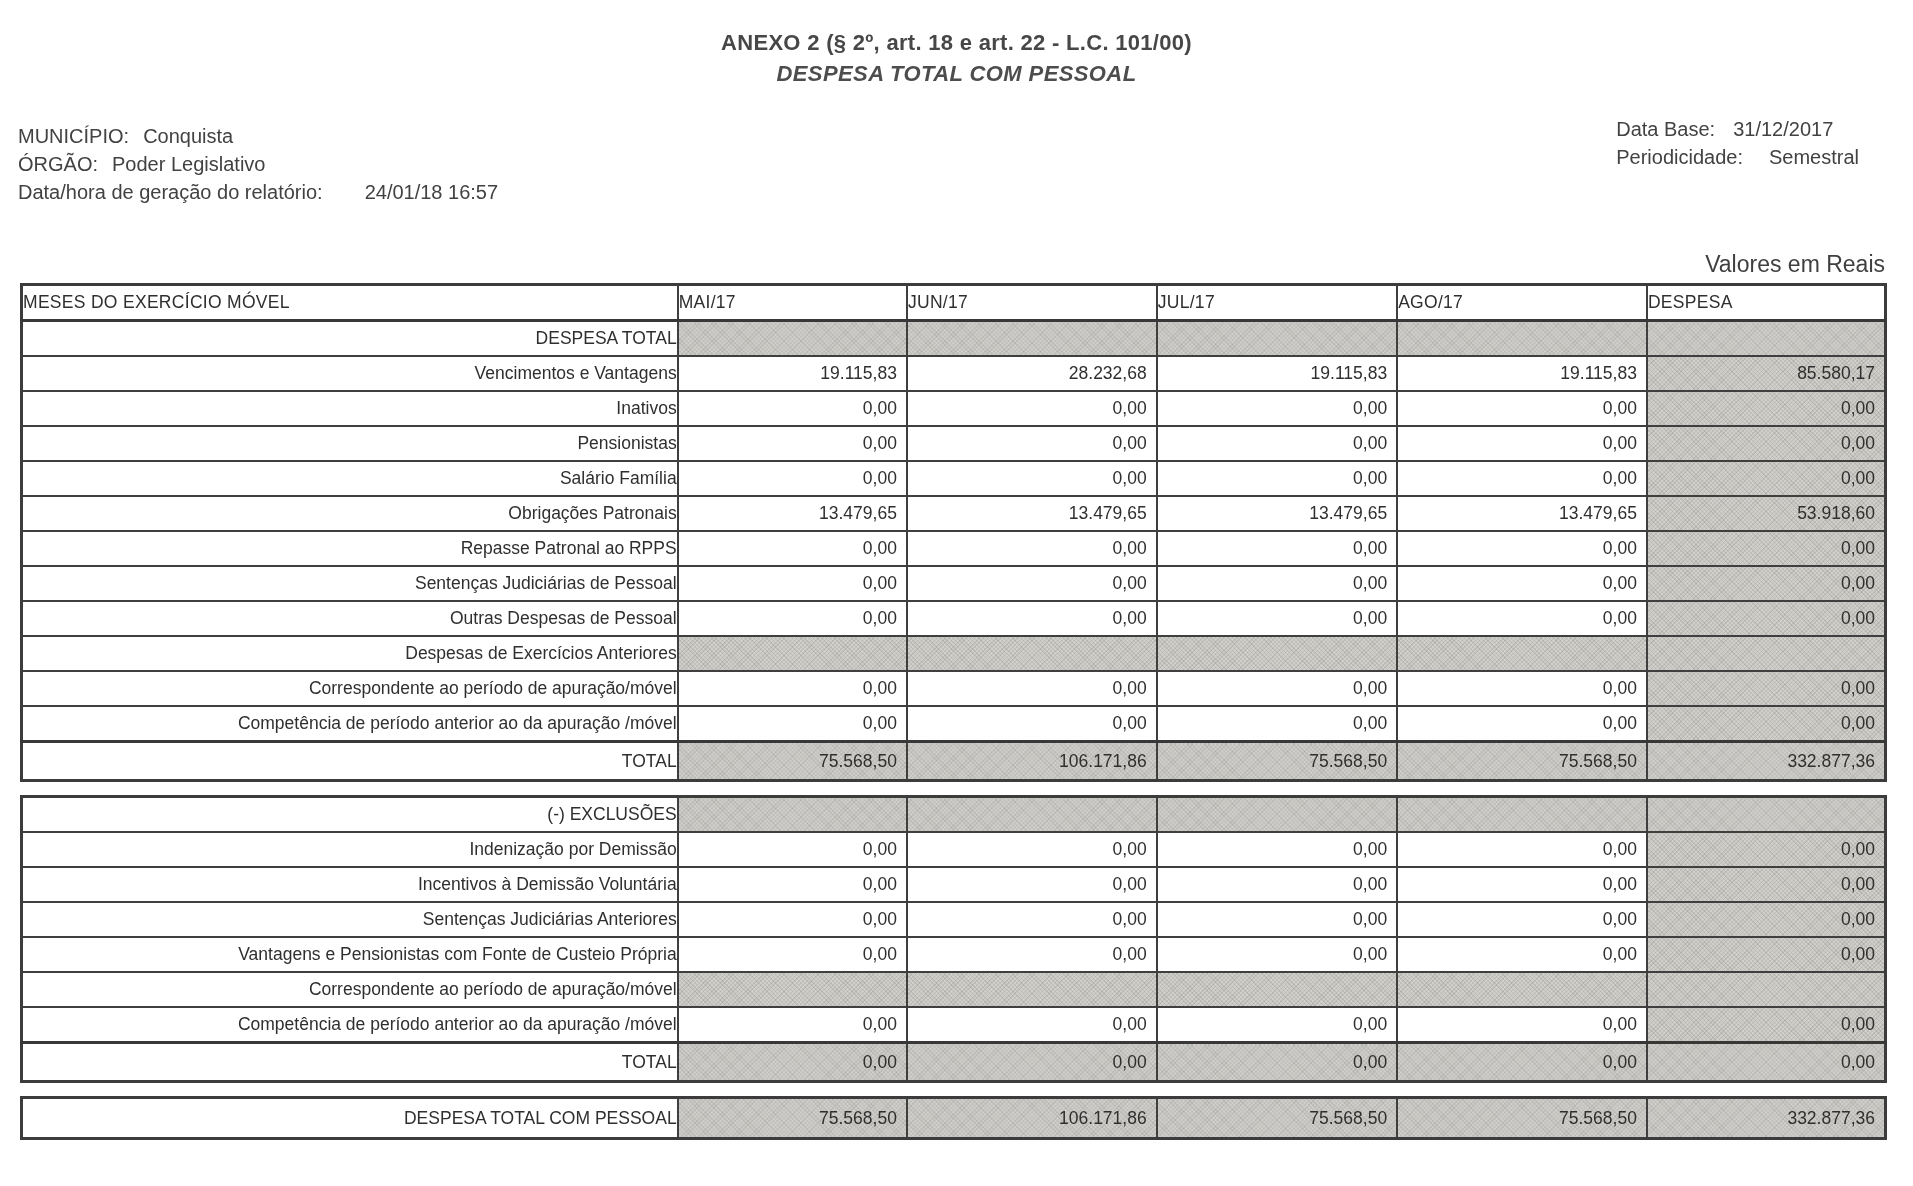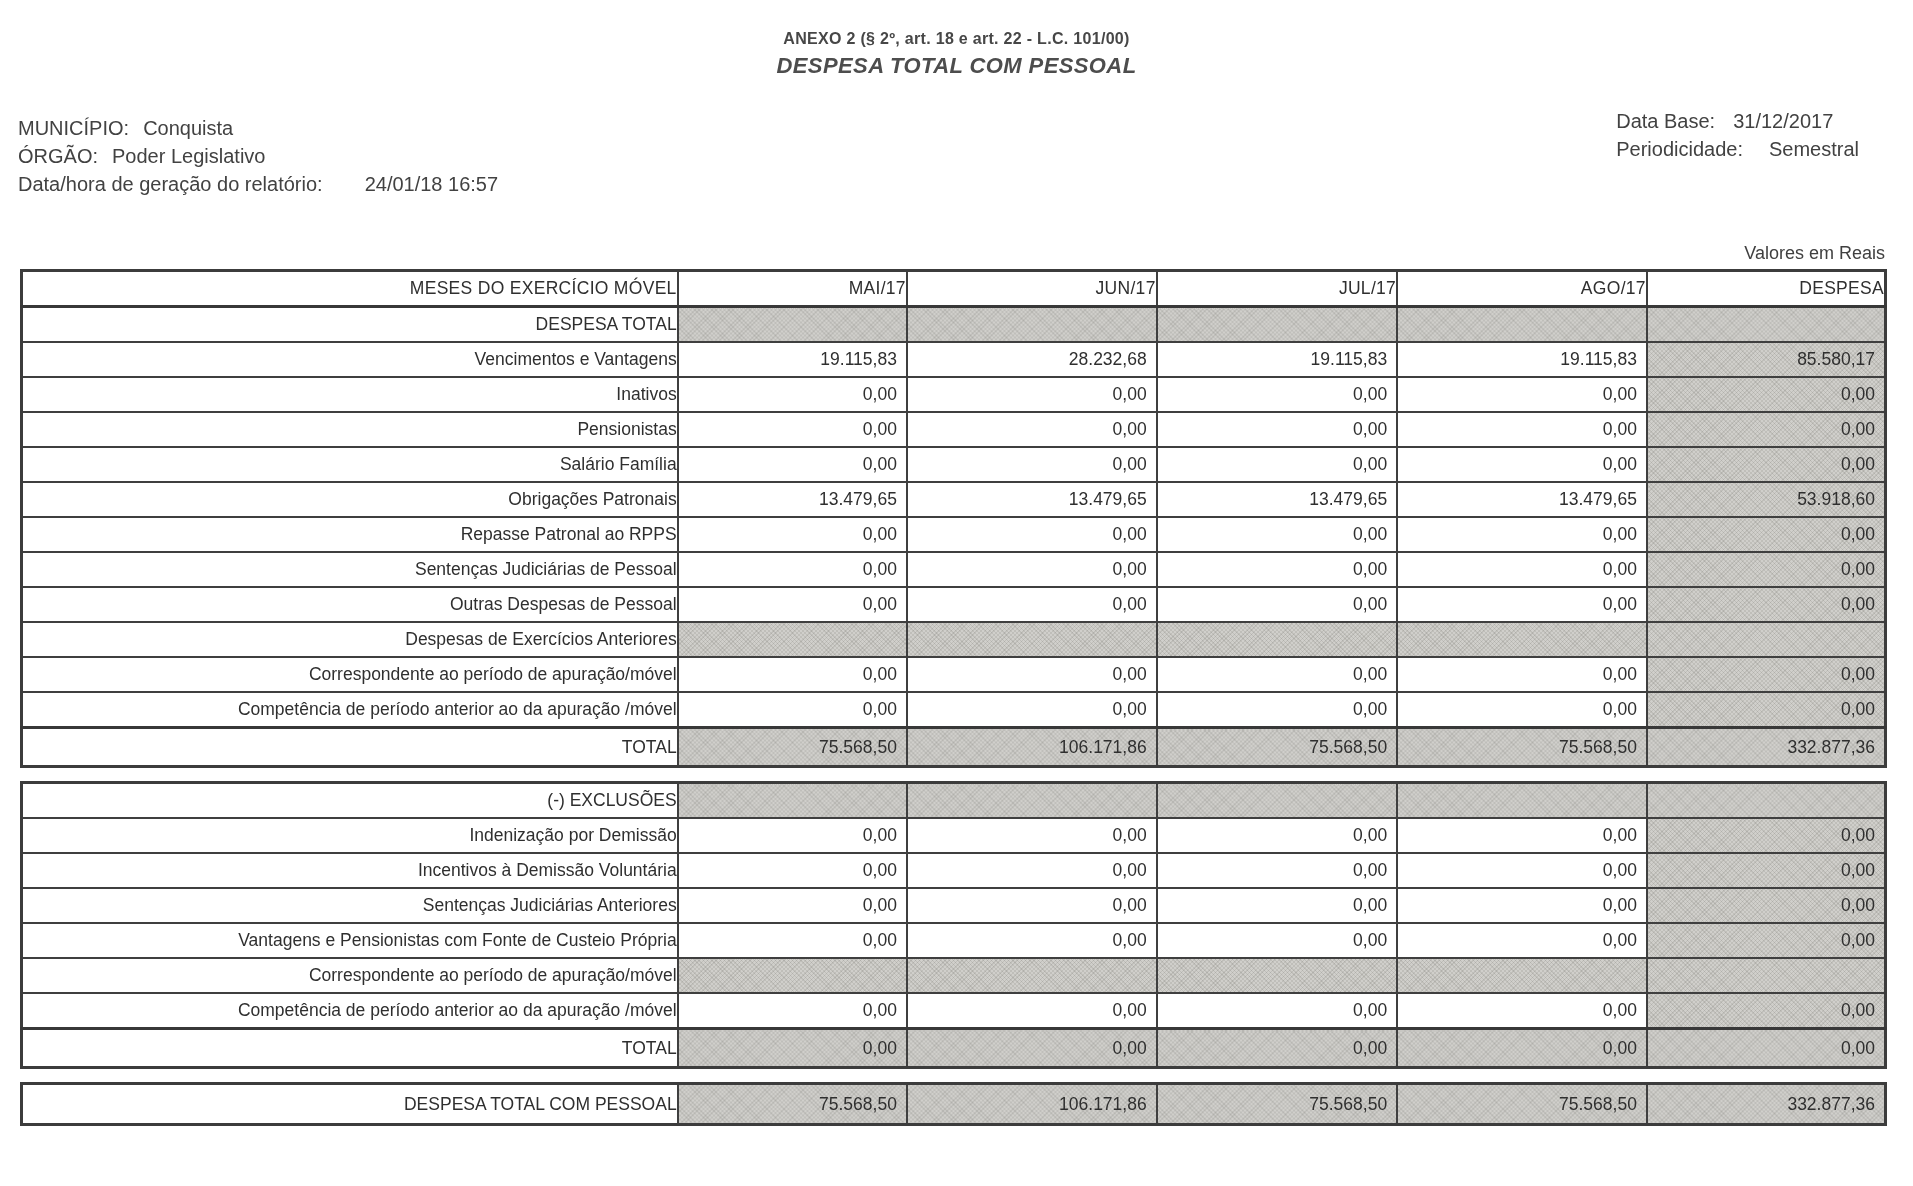--- a/index.html
+++ b/index.html
@@ -5,52 +5,52 @@
   html,body { margin:0; padding:0; }
   body {
     width:1913px; height:1186px; overflow:hidden;
     background:#ffffff;
     font-family:"Liberation Sans", sans-serif;
     color:#3a3a3a;
     position:relative;
   }
   
   .title-block { text-align:center; padding-top:30px; }
-  .title { font-size:16px; font-weight:bold; color:#474747; letter-spacing:.3px; }
+  .title { font-size:22px; font-weight:bold; color:#474747; letter-spacing:.3px; }
   .subtitle { font-size:22px; font-weight:bold; font-style:italic; color:#4d4d4d; margin-top:5px; letter-spacing:.4px; }
 
   
   .info-area { position:relative; margin-top:28px; height:90px; font-size:20px; color:#424242; }
   .info-left { position:absolute; left:18px; top:0;margin-top:7px; }
   .info-line { height:28px; line-height:28px; white-space:nowrap; }
   .val { margin-left:14px; }
   .val-wide { margin-left:42px; }
   .info-right { position:absolute; right:54px; top:0; }
   .gap-sm { display:inline-block; width:18px; }
   .gap-md { display:inline-block; width:26px; }
 
   
-  .note { text-align:right; margin:46px 28px 5px 0; font-size:18px; color:#404040; }
+  .note { text-align:right; margin:46px 28px 5px 0; font-size:23px; color:#404040; }
 
   
   .tables { margin-left:20px; width:1867px; }
   table.tbl {
     border-collapse:collapse; table-layout:fixed; width:100%;
     margin-bottom:13px;
     border:3px solid #3c3c3c;
   }
   .tbl th, .tbl td {
     border:2px solid #3f3f3f;
     height:33px;
     font-size:17.5px;
     color:#2f2f2f;
     white-space:nowrap; overflow:hidden;
     padding:0;
   }
-  .tbl th { font-weight:normal; text-align:right; border-bottom:3px solid #383838; letter-spacing:.3px; }
+  .tbl th { font-weight:normal; text-align:left; border-bottom:3px solid #383838; letter-spacing:.3px; }
   td.label { text-align:right; padding-left:7px; }
   td.center { text-align:right; padding-left:0; }
   td.num { text-align:right; padding-right:9px; }
   .gray {
     background-color:#d0cfcb;
     background-image:
       repeating-linear-gradient(45deg, rgba(88,88,82,.14) 0 1px, transparent 1px 3px),
       repeating-linear-gradient(-45deg, rgba(88,88,82,.14) 0 1px, transparent 1px 3px);
   }
   tr.total-row td { border-top:3px solid #383838; height:36px; }

